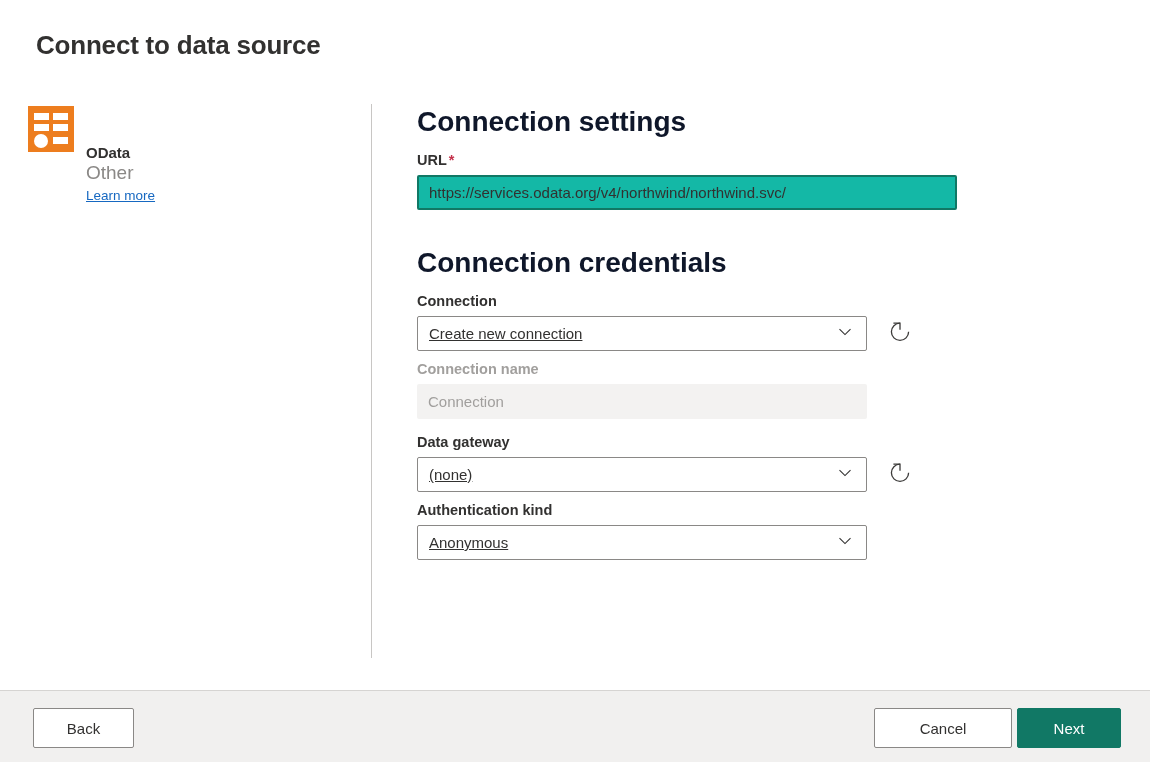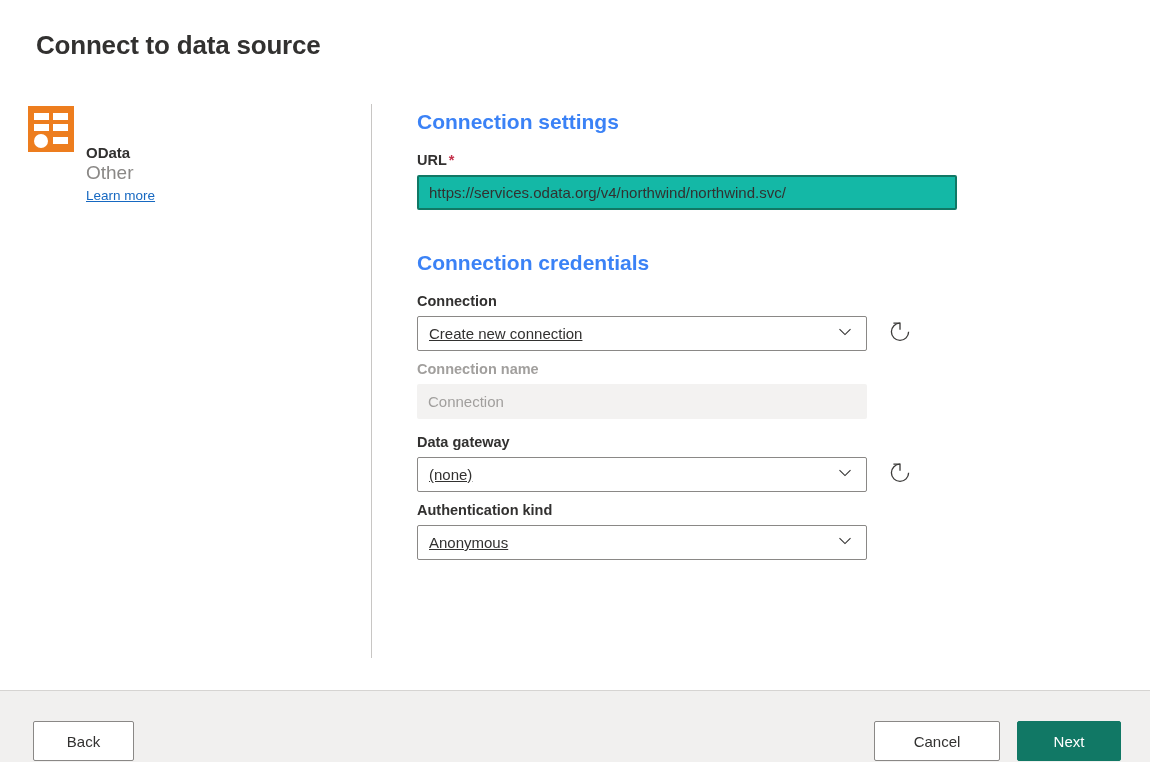--- a/index.html
+++ b/index.html
@@ -92,23 +92,23 @@
   }
 
   
   .content {
     position: absolute;
     left: 417px;
     top: 108px;
     width: 560px;
   }
   .section-title {
-    font-size: 21px;
-    font-weight: bold;
-    color: #3b82f6;
+    font-size: 28px;
+    font-weight: bold;
+    color: #0f172a;
     margin: 0 0 16px 0;
     line-height: 27px;
   }
   .section-title.second {
     margin-top: 39px;
   }
   .field-label {
     font-size: 14.5px;
     font-weight: bold;
     color: #323130;
@@ -199,40 +199,40 @@
     left: 0;
     bottom: 0;
     width: 1150px;
     height: 72px;
     background: #f1f0ef;
     border-top: 1px solid #d6d4d2;
     box-sizing: border-box;
   }
   .btn {
     position: absolute;
-    top: 30px;
+    top: 17px;
     height: 40px;
     font-family: "Liberation Sans", sans-serif;
     font-size: 15px;
     border-radius: 2px;
     cursor: pointer;
     padding: 0;
   }
   .btn-secondary {
     background: #ffffff;
     border: 1px solid #8a8886;
     color: #323130;
   }
   .btn-primary {
     background: #117865;
     border: 1px solid #117865;
     color: #ffffff;
   }
   #btn-back   { left: 33px;  width: 101px; }
-  #btn-cancel { left: 874px; width: 126px; }
+  #btn-cancel { left: 874px; width: 138px; }
   #btn-next   { left: 1017px; width: 104px; }
 </style>
 </head>
 <body>
 
 <div class="page-title">Connect to data source</div>
 
 <div class="source-panel">
   <div class="source-row">
     <div class="source-icon">

